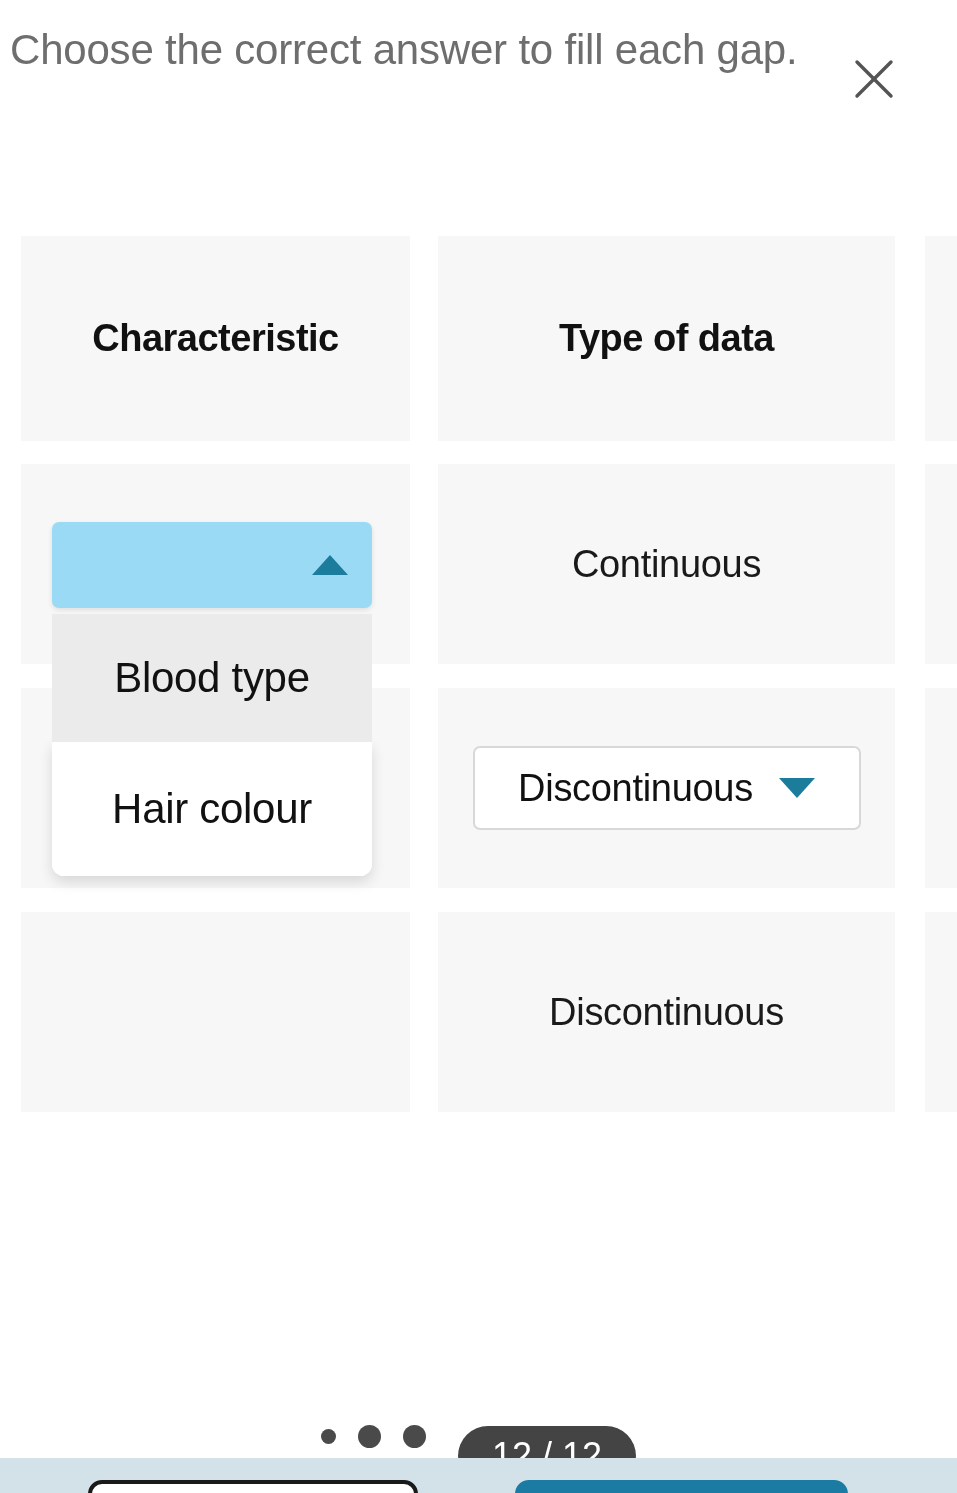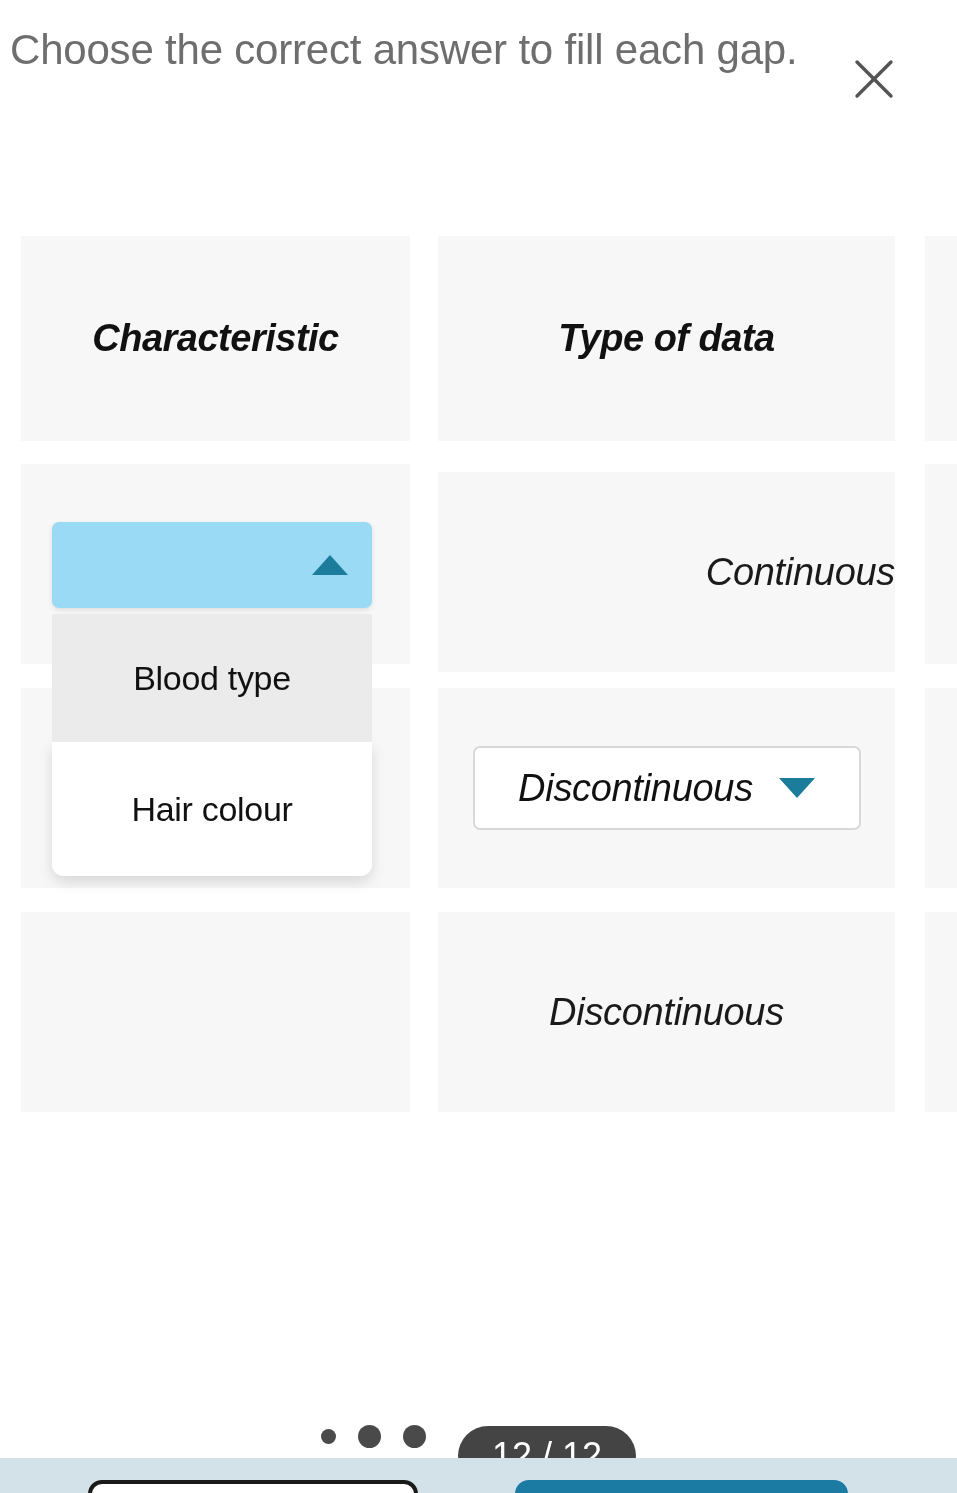--- a/index.html
+++ b/index.html
@@ -60,21 +60,20 @@
     width: 957px;
     display: block;
   }
   .cell {
     position: absolute;
     background: #f7f7f7;
     display: flex;
     align-items: center;
     justify-content: center;
     box-sizing: border-box;
-    font-style: italic;
   }
   .cell.col0 { left: 21px;  width: 389px; }
   .cell.col1 { left: 438px; width: 457px; }
   .cell.col2 { left: 925px; width: 110px; }
 
   .cell-text {
     font-size: 38px;
     color: #1a1a1a;
     font-weight: 400;
     letter-spacing: -0.3px;
@@ -150,21 +149,21 @@
   
   .dropdown {
     position: absolute;
     left: 52px;
     top: 614px;
     width: 320px;
     z-index: 45;
   }
   .dd-option {
     background: #ffffff;
-    font-size: 34px;
+    font-size: 42px;
     color: #111111;
     letter-spacing: -0.3px;
     text-align: center;
     padding: 0;
     height: 134px;
     line-height: 134px;
     cursor: pointer;
     position: relative;
     box-sizing: border-box;
   }
@@ -275,21 +274,21 @@
     <div class="cell col1" style="top:0px;height:205px;justify-content:center;">
       <span class="cell-text">Type of data</span>
     </div>
     <div class="cell col2" style="top:0px;height:205px;">
       <span class="cell-text"></span>
     </div>
   </div>
 
   <div class="row" style="top:228px;height:200px;">
     <div class="cell col0" style="top:0px;height:200px;"></div>
-    <div class="cell col1" style="top:8px;height:200px;justify-content:flex-end;">
+    <div class="cell col1" style="top:0px;height:200px;">
       <span class="cell-text">Continuous</span>
     </div>
     <div class="cell col2" style="top:0px;height:200px;">
       
     </div>
   </div>
 
   <div class="row" style="top:452px;height:200px;">
     <div class="cell col0" style="top:0px;height:200px;"></div>
     <div class="cell col1" style="top:0px;height:200px;">

